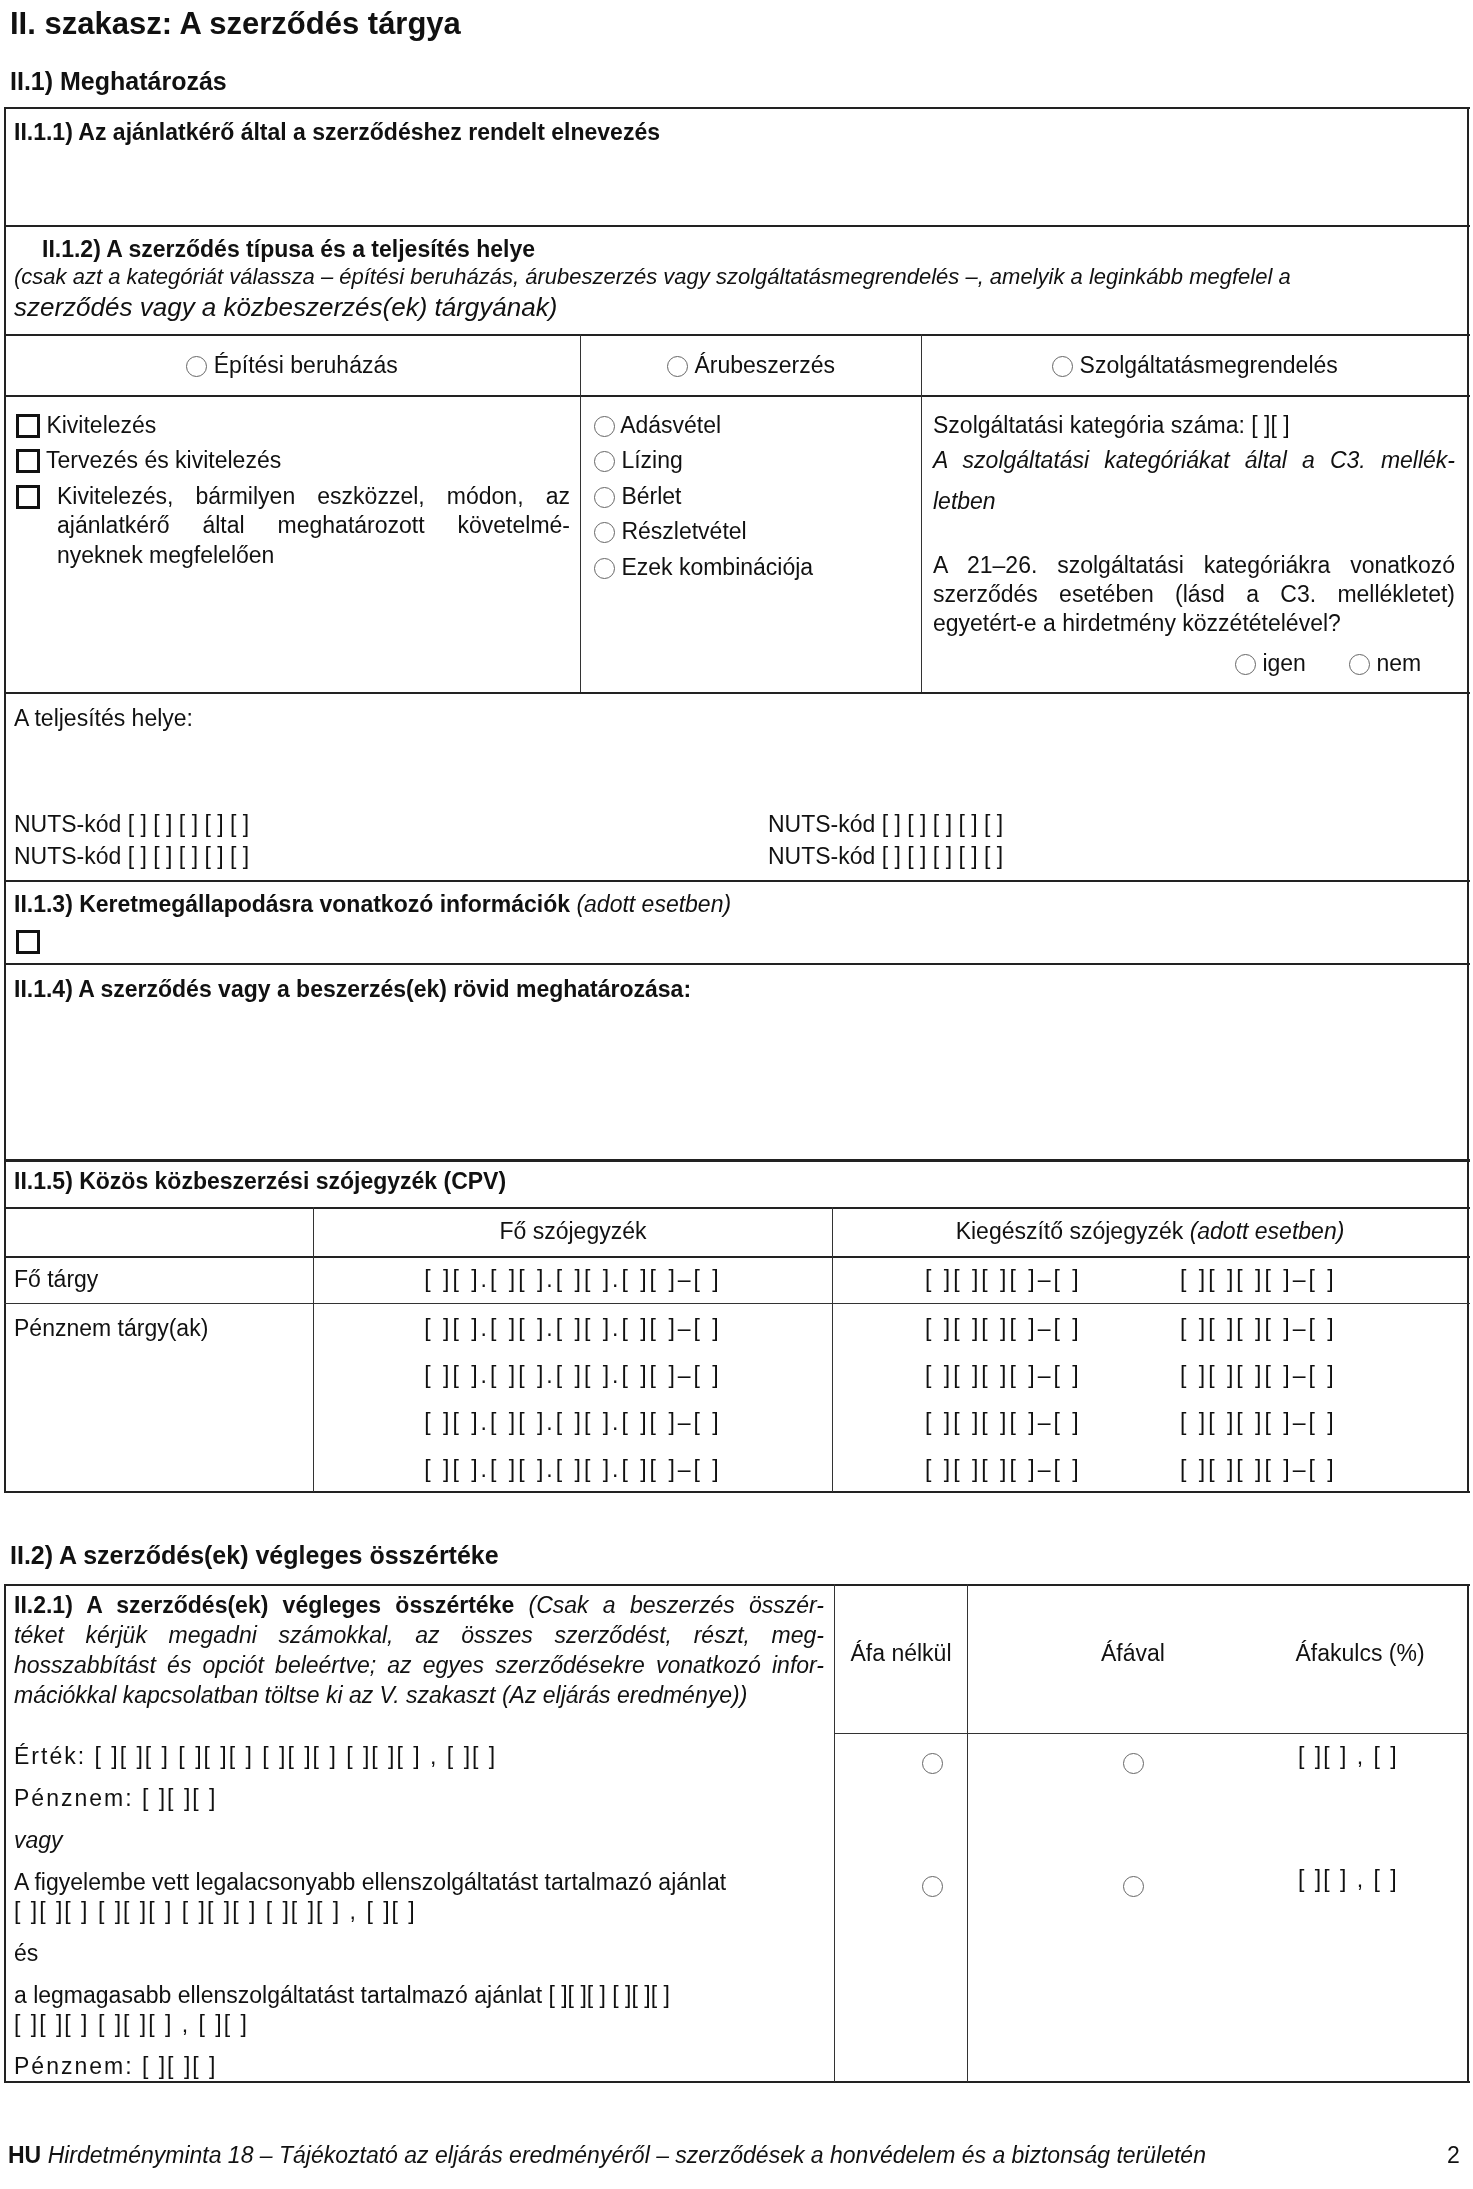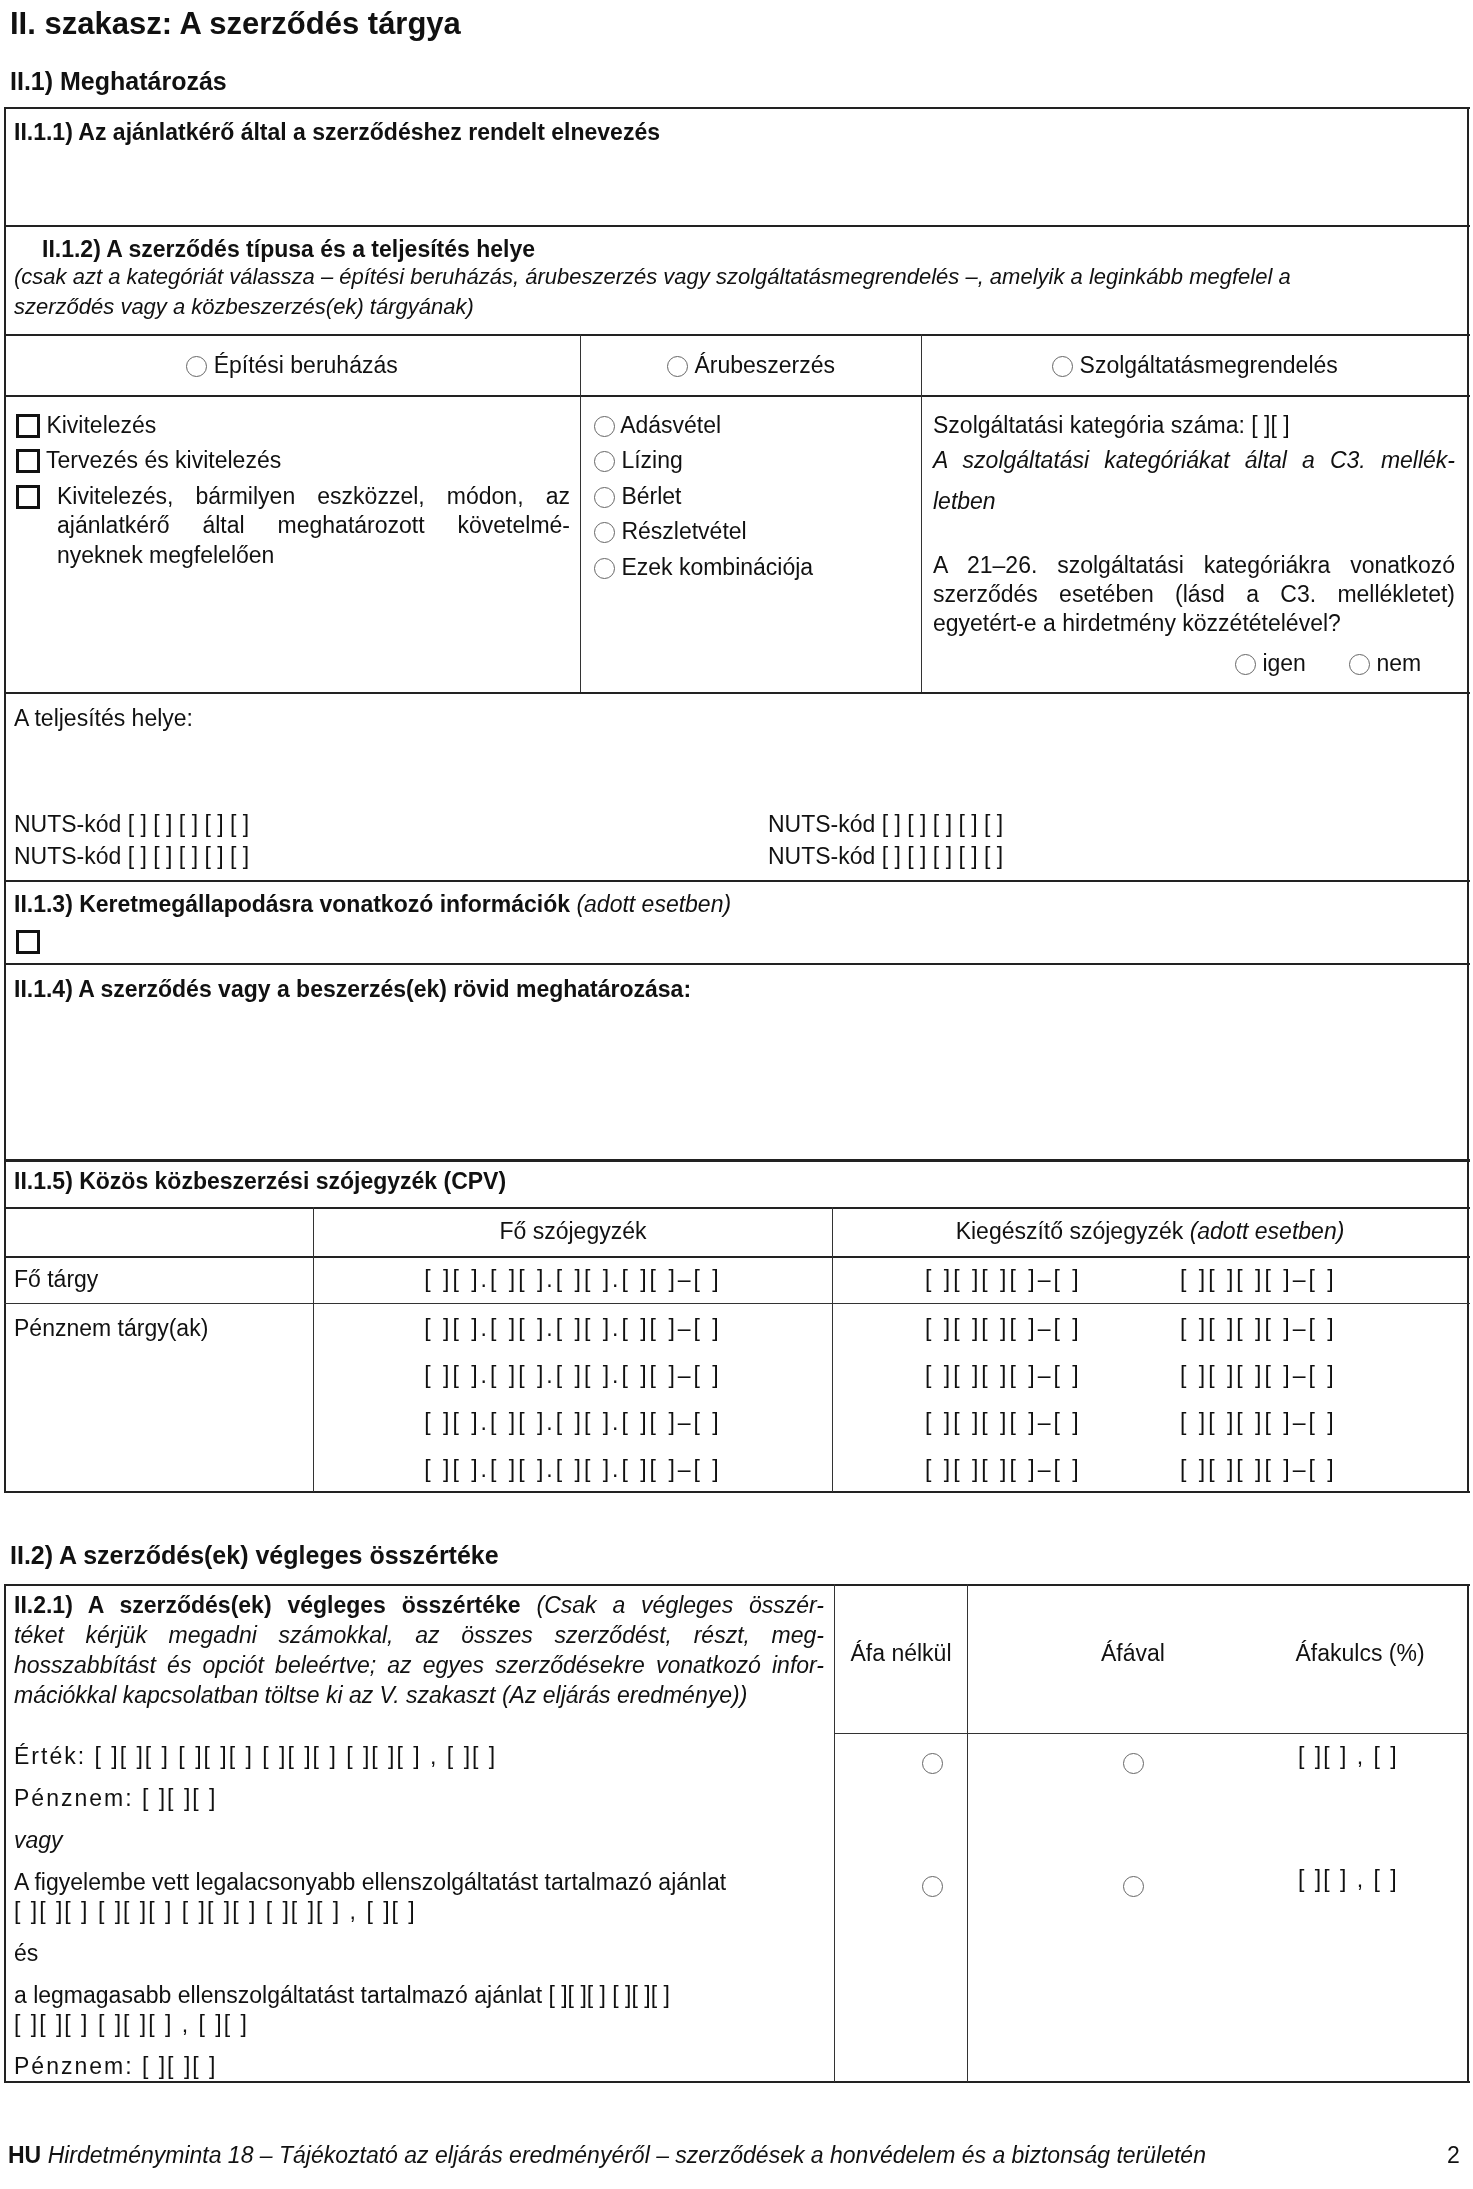--- a/index.html
+++ b/index.html
@@ -37,21 +37,21 @@
 <div class="line-h" style="left:4px; width:1466px; top:107px;"></div>
 <div class="line-v" style="left:4px; top:107px; height:856px;"></div>
 <div class="line-v" style="left:1467px; top:107px; height:856px;"></div>
 
 <div class="txt b" style="left:14px; top:117px;">II.1.1) Az ajánlatkérő által a szerződéshez rendelt elnevezés</div>
 <div class="abs" style="left:8px; top:150px; width:1456px; height:72px;"></div>
 
 <div class="line-h" style="left:4px; width:1466px; top:225px;"></div>
 <div class="txt b" style="left:14px; top:234px;margin-left:28px;">II.1.2) A szerződés típusa és a teljesítés helye</div>
 <div class="txt i" style="left:14px; top:262px; font-size:22px;">(csak azt a kategóriát válassza – építési beruházás, árubeszerzés vagy szolgáltatásmegrendelés –, amelyik a leginkább megfelel a</div>
-<div class="txt i" style="left:14px; top:292px; font-size:22px;">szerződés vagy a közbeszerzés(ek) tárgyának)</div>
+<div class="txt i" style="left:14px; top:292px; font-size:26px;">szerződés vagy a közbeszerzés(ek) tárgyának)</div>
 
 <div class="line-h" style="left:4px; width:1466px; top:334px;"></div>
 <div class="line-h" style="left:4px; width:1466px; top:395px;"></div>
 <div class="thin-v" style="left:580px; top:334px; height:360px;"></div>
 <div class="thin-v" style="left:921px; top:334px; height:360px;"></div>
 <div class="line-h" style="left:4px; width:1466px; top:692px;"></div>
 
 <div class="txt center" style="left:4px; width:576px; top:350px;">
   <span class="radio"></span>
   <span>Építési beruházás</span>
@@ -158,21 +158,21 @@
 <div class="line-h" style="left:4px; width:1466px; top:1584px;"></div>
 <div class="line-v" style="left:4px; top:1584px; height:498px;"></div>
 <div class="line-v" style="left:1467px; top:1584px; height:498px;"></div>
 <div class="line-h" style="left:4px; width:1466px; top:2081px;"></div>
 <div class="thin-v" style="left:834px; top:1584px; height:498px;"></div>
 <div class="thin-v" style="left:967px; top:1584px; height:498px;"></div>
 <div class="thin-h" style="left:834px; width:635px; top:1733px;"></div>
 
 <div class="txt just" style="left:14px; width:810px; top:1590px;">
   <span class="b">II.2.1) A szerződés(ek) végleges összértéke</span>
-  <span class="i">(Csak a végleges összér-</span>
+  <span class="i">(Csak a beszerzés összér-</span>
 </div>
 <div class="txt i just" style="left:14px; width:810px; top:1620px;">téket kérjük megadni számokkal, az összes szerződést, részt, meg-</div>
 <div class="txt i just" style="left:14px; width:810px; top:1650px;">hosszabbítást és opciót beleértve; az egyes szerződésekre vonatkozó infor-</div>
 <div class="txt i" style="left:14px; top:1680px;">mációkkal kapcsolatban töltse ki az V. szakaszt (Az eljárás eredménye))</div>
 
 <div class="txt center" style="left:835px; width:132px; top:1638px;">Áfa nélkül</div>
 <div class="txt center" style="left:1068px; width:130px; top:1638px;">Áfával</div>
 <div class="txt center" style="left:1270px; width:180px; top:1638px;">Áfakulcs (%)</div>
 
 <div class="txt mono" style="left:14px; top:1741px; letter-spacing:2px;">Érték: [  ][  ][  ] [  ][  ][  ] [  ][  ][  ] [  ][  ][  ] , [  ][  ]</div>

